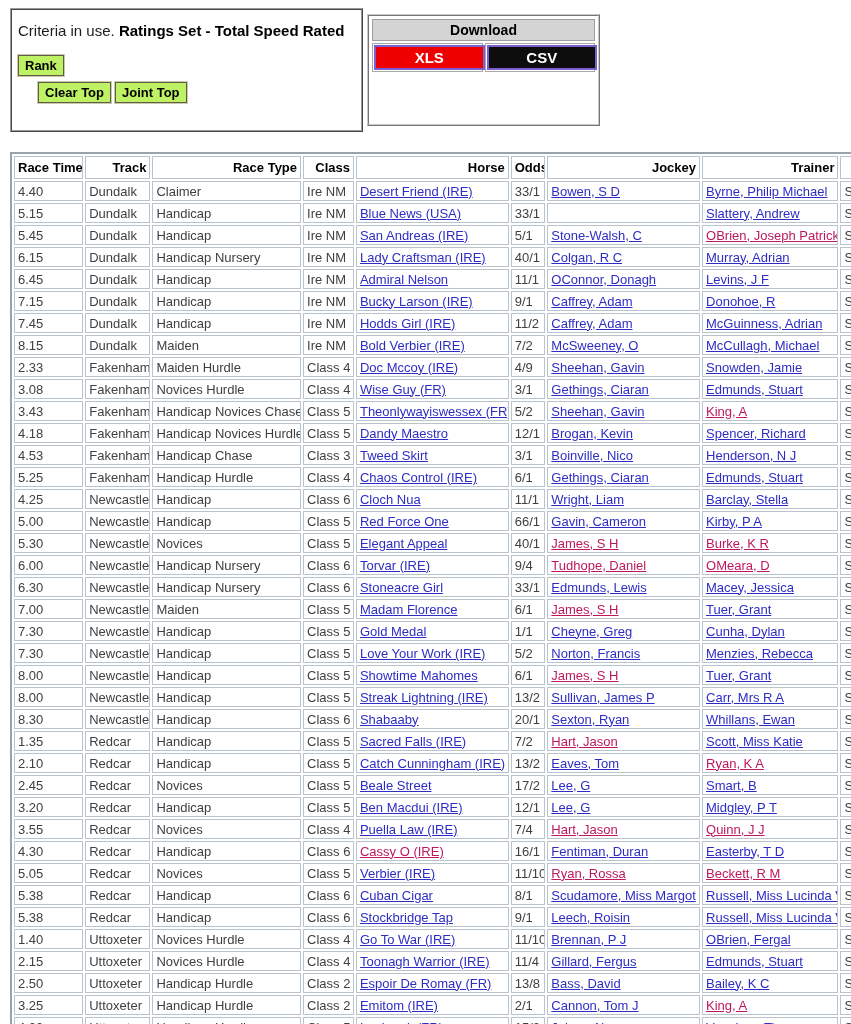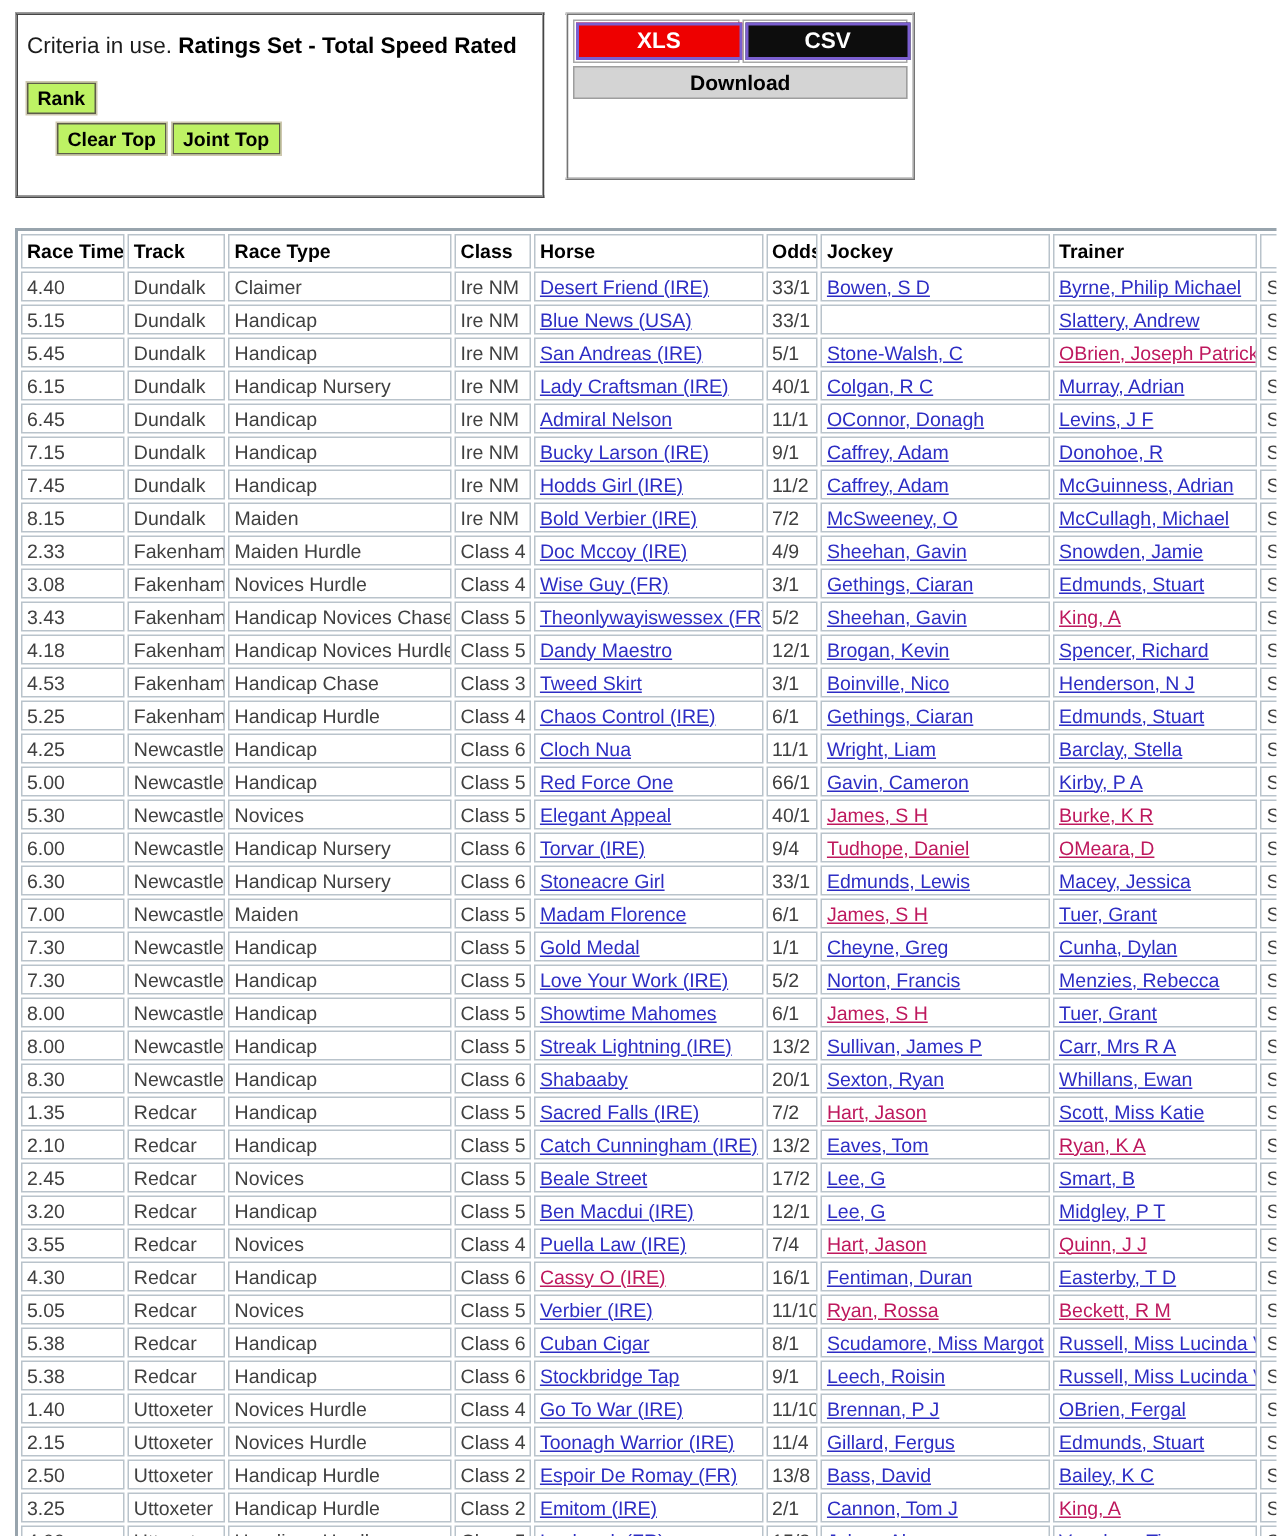--- a/index.html
+++ b/index.html
@@ -1,20 +1,20 @@
 <!DOCTYPE html>
 <html><head>
 <meta charset="utf-8">
 <style>
   html,body{margin:0;padding:0;background:#fff;}
   body{width:851px;height:1024px;overflow:hidden;font-family:"Liberation Sans",sans-serif;color:#000;}
   .page{padding:8px 0 0 10px;width:841px;overflow:hidden;}
 
   
-  .top-row{display:flex;align-items:flex-start;gap:14px;}
+  .top-row{display:flex;align-items:center;gap:4px;}
   .panel-criteria{width:341px;height:104px;border:2px ridge #9a9a9a;padding:12px 2px 4px 6px;box-sizing:content-box;}
   .criteria-line{font-size:15px;color:#1c1c1c;}
   .criteria-line b{color:#000;}
   .btn{display:inline-block;background:#bef264;border:1px solid #5d5d49;outline:1px solid #cdc7ae;
        font-family:"Liberation Sans",sans-serif;font-weight:bold;font-size:13px;color:#000;
        padding:2px 6px;margin:0;cursor:pointer;}
   .btn-row1{margin-top:16px;}
   .btn-row2{margin-top:6px;display:flex;gap:4px;padding-left:20px;}
 
   .panel-download{width:227px;height:106px;border:2px ridge #c9c9c9;padding:1px;box-sizing:content-box;}
@@ -22,21 +22,21 @@
   .dl-title{background:#d4d4d4;border:1px solid #9e9e9e;text-align:center;font-weight:bold;font-size:14px;padding:2px 0;}
   .dl-btn-cell{border:1px solid #a8a8a8;padding:1px;width:50%;}
   .dl-btn{display:block;width:100%;border:2px solid #7b5fd0;color:#fff;font-weight:bold;font-size:15px;
           text-align:center;padding:2px 0;font-family:"Liberation Sans",sans-serif;cursor:pointer;}
 
   
   .table-wrap{margin-top:20px;width:841px;overflow:hidden;}
   table.ratings{table-layout:fixed;border-collapse:separate;border-spacing:2px;
                 border:2px solid #98a4ad;background:#fff;width:916px;}
   table.ratings th{border:1px solid #b9c3cb;font-size:13px;font-weight:bold;color:#000;
-                   text-align:left;padding:2px 3px;white-space:nowrap;overflow:hidden;height:17px;}
+                   text-align:right;padding:2px 3px;white-space:nowrap;overflow:hidden;height:17px;}
   table.ratings td{border:1px solid #b9c3cb;font-size:13px;color:#404040;
                    text-align:left;padding:1px 3px;white-space:nowrap;overflow:hidden;height:16px;}
   a.lnk{color:#2d2dc4;text-decoration:underline;}
   a.lnk.visited{color:#be185d;margin-top:16px;}
 </style>
 </head>
 <body>
 
 <div class="page">
 
@@ -50,29 +50,29 @@
       <div class="btn-row2">
         <button class="btn">Clear Top</button>
         <button class="btn">Joint Top</button>
       </div>
     </div>
 
     <div class="panel-download">
       <table class="dl-inner">
         <tbody>
             <tr>
+          <td class="dl-title" colspan="2">Download</td>
+        </tr>
+        <tr>
           <td class="dl-btn-cell">
             <div class="dl-btn" style="background:#ee0000;">XLS</div>
           </td>
           <td class="dl-btn-cell">
             <div class="dl-btn" style="background:#0d0d0d;">CSV</div>
           </td>
-        </tr>
-        <tr>
-          <td class="dl-title" colspan="2">Download</td>
         </tr>
       </tbody>
         </table>
     </div>
 
   </div>
 
   <div class="table-wrap">
     <table class="ratings">
       <colgroup>

